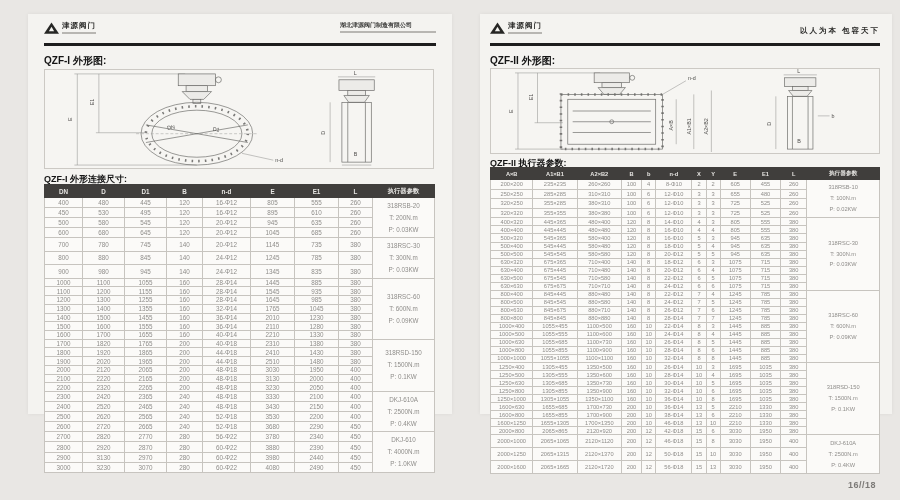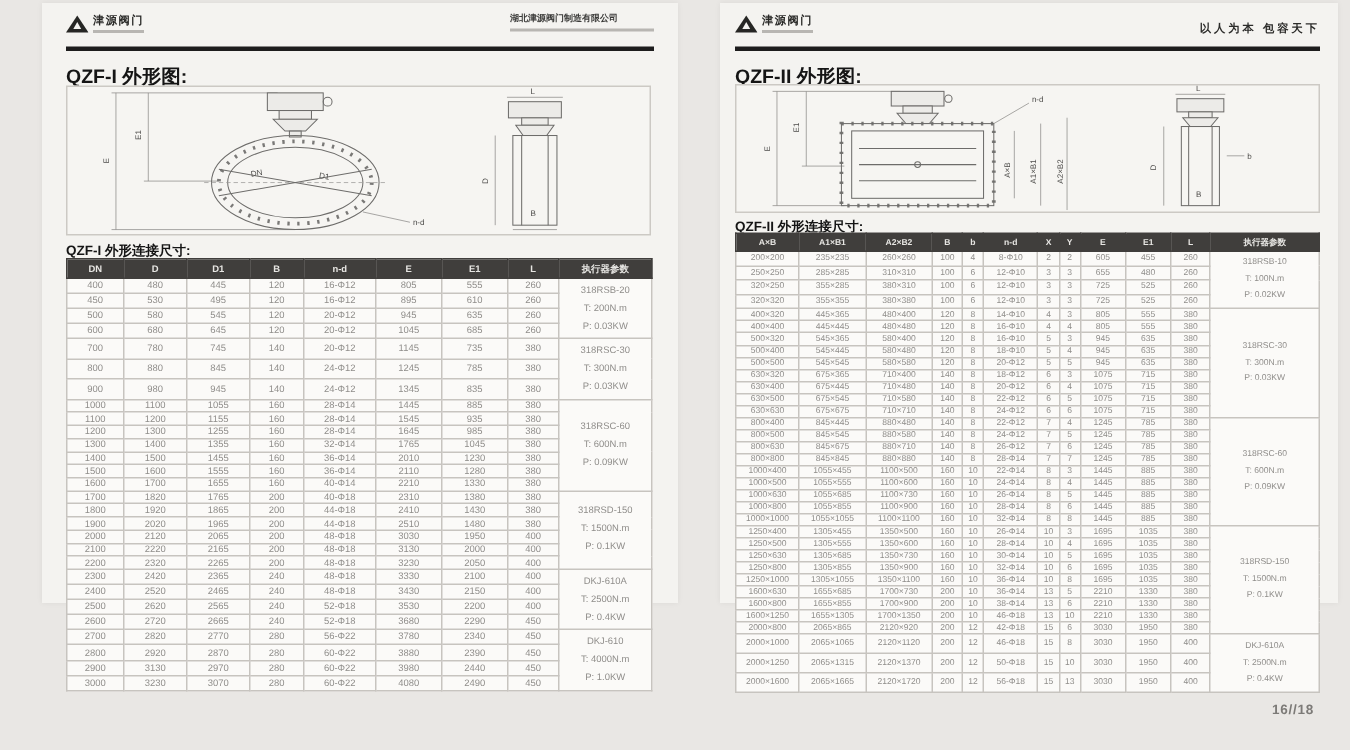--- a/index.html
+++ b/index.html
@@ -3,39 +3,39 @@
 <meta charset="utf-8">
 <style>
   * { margin:0; padding:0; box-sizing:border-box; }
   html,body { width:900px; height:500px; }
   body {
     background:#e9e7e4;
     font-family:"Liberation Sans", sans-serif;
     position:relative;
     overflow:hidden;
   }
-  .page { position:absolute; top:2px; height:400px; background:#f4f3f0; box-shadow:0 0 4px rgba(0,0,0,0.06); }
+  .page { position:absolute; top:14px; height:400px; background:#f4f3f0; box-shadow:0 0 4px rgba(0,0,0,0.06); }
   #left-page  { left:28px;  width:424px; }
   #right-page { left:480px; width:412px; }
 
   .page-header { position:absolute; top:8px; height:24px; border-bottom:3px solid #1d1d1d;
                  display:flex; justify-content:space-between; align-items:flex-start; }
   #left-page  .page-header { left:16px; right:16px; }
   #right-page .page-header { left:10px; right:12px; }
   .logo { display:flex; align-items:flex-start; gap:3px; }
   .logo-txt { font-size:7.5px; font-weight:bold; color:#2a2a28; letter-spacing:1px; line-height:1.1; }
   .sub-bar { height:2px; background:#b8b6b2; margin-top:2px; }
   .logo .sub-bar { width:34px; }
   .hdr-right { text-align:left; }
   .company { font-size:6px; font-weight:bold; color:#3a3a38; line-height:1.2; }
   .company-sub { width:96px; margin-left:auto; }
   .slogan { font-size:7.5px; font-weight:bold; color:#2b2b29; letter-spacing:2px; margin-top:4px; }
 
   .sec-title { position:absolute; font-weight:bold; color:#151515; }
-  .title-fig  { font-size:13px; }
+  .title-fig  { font-size:10px; }
   .title-dim  { font-size:9px; }
   #left-page  .title-fig { left:16px; top:40px; }
   #left-page  .title-dim { left:16px; top:159px; }
   #right-page .title-fig { left:10px; top:40px; }
   #right-page .title-dim { left:10px; top:143px; }
 
   .diagram-box { position:absolute; background:#f6f5f2; border:1px solid #ccc9c4; }
   #left-diagram  { left:16px; top:55px; width:390px; height:100px; }
   #right-diagram { left:10px; top:54px; width:390px; height:86px; }
   .diagram-box svg { width:100%; height:100%; display:block; }
@@ -533,21 +533,21 @@
       <line class="dwg" x1="305" y1="28" x2="305" y2="82"></line>
       <line class="dwg" x1="321" y1="28" x2="321" y2="82"></line>
       <line class="dim" x1="288" y1="28" x2="288" y2="82"></line>
       <text class="dlabel" x="283" y="58" transform="rotate(-90 283 58)">D</text>
       <text class="dlabel" x="310" y="76">B</text>
       <line class="dim" x1="331" y1="48" x2="343" y2="48"></line>
       <text class="dlabel" x="345" y="50">b</text>
     </svg>
   </div>
 
-  <div class="sec-title title-dim">QZF-II 外形连接尺寸:</div>
+  <div class="sec-title title-dim">QZF-II 执行器参数:</div>
 
   <table class="spec-table" id="right-table">
       <colgroup>
         <col style="width: 42px;">
         <col style="width: 44px;">
         <col style="width: 44px;">
         <col style="width: 20px;">
         <col style="width: 14px;">
         <col style="width: 36px;">
         <col style="width: 14px;">

